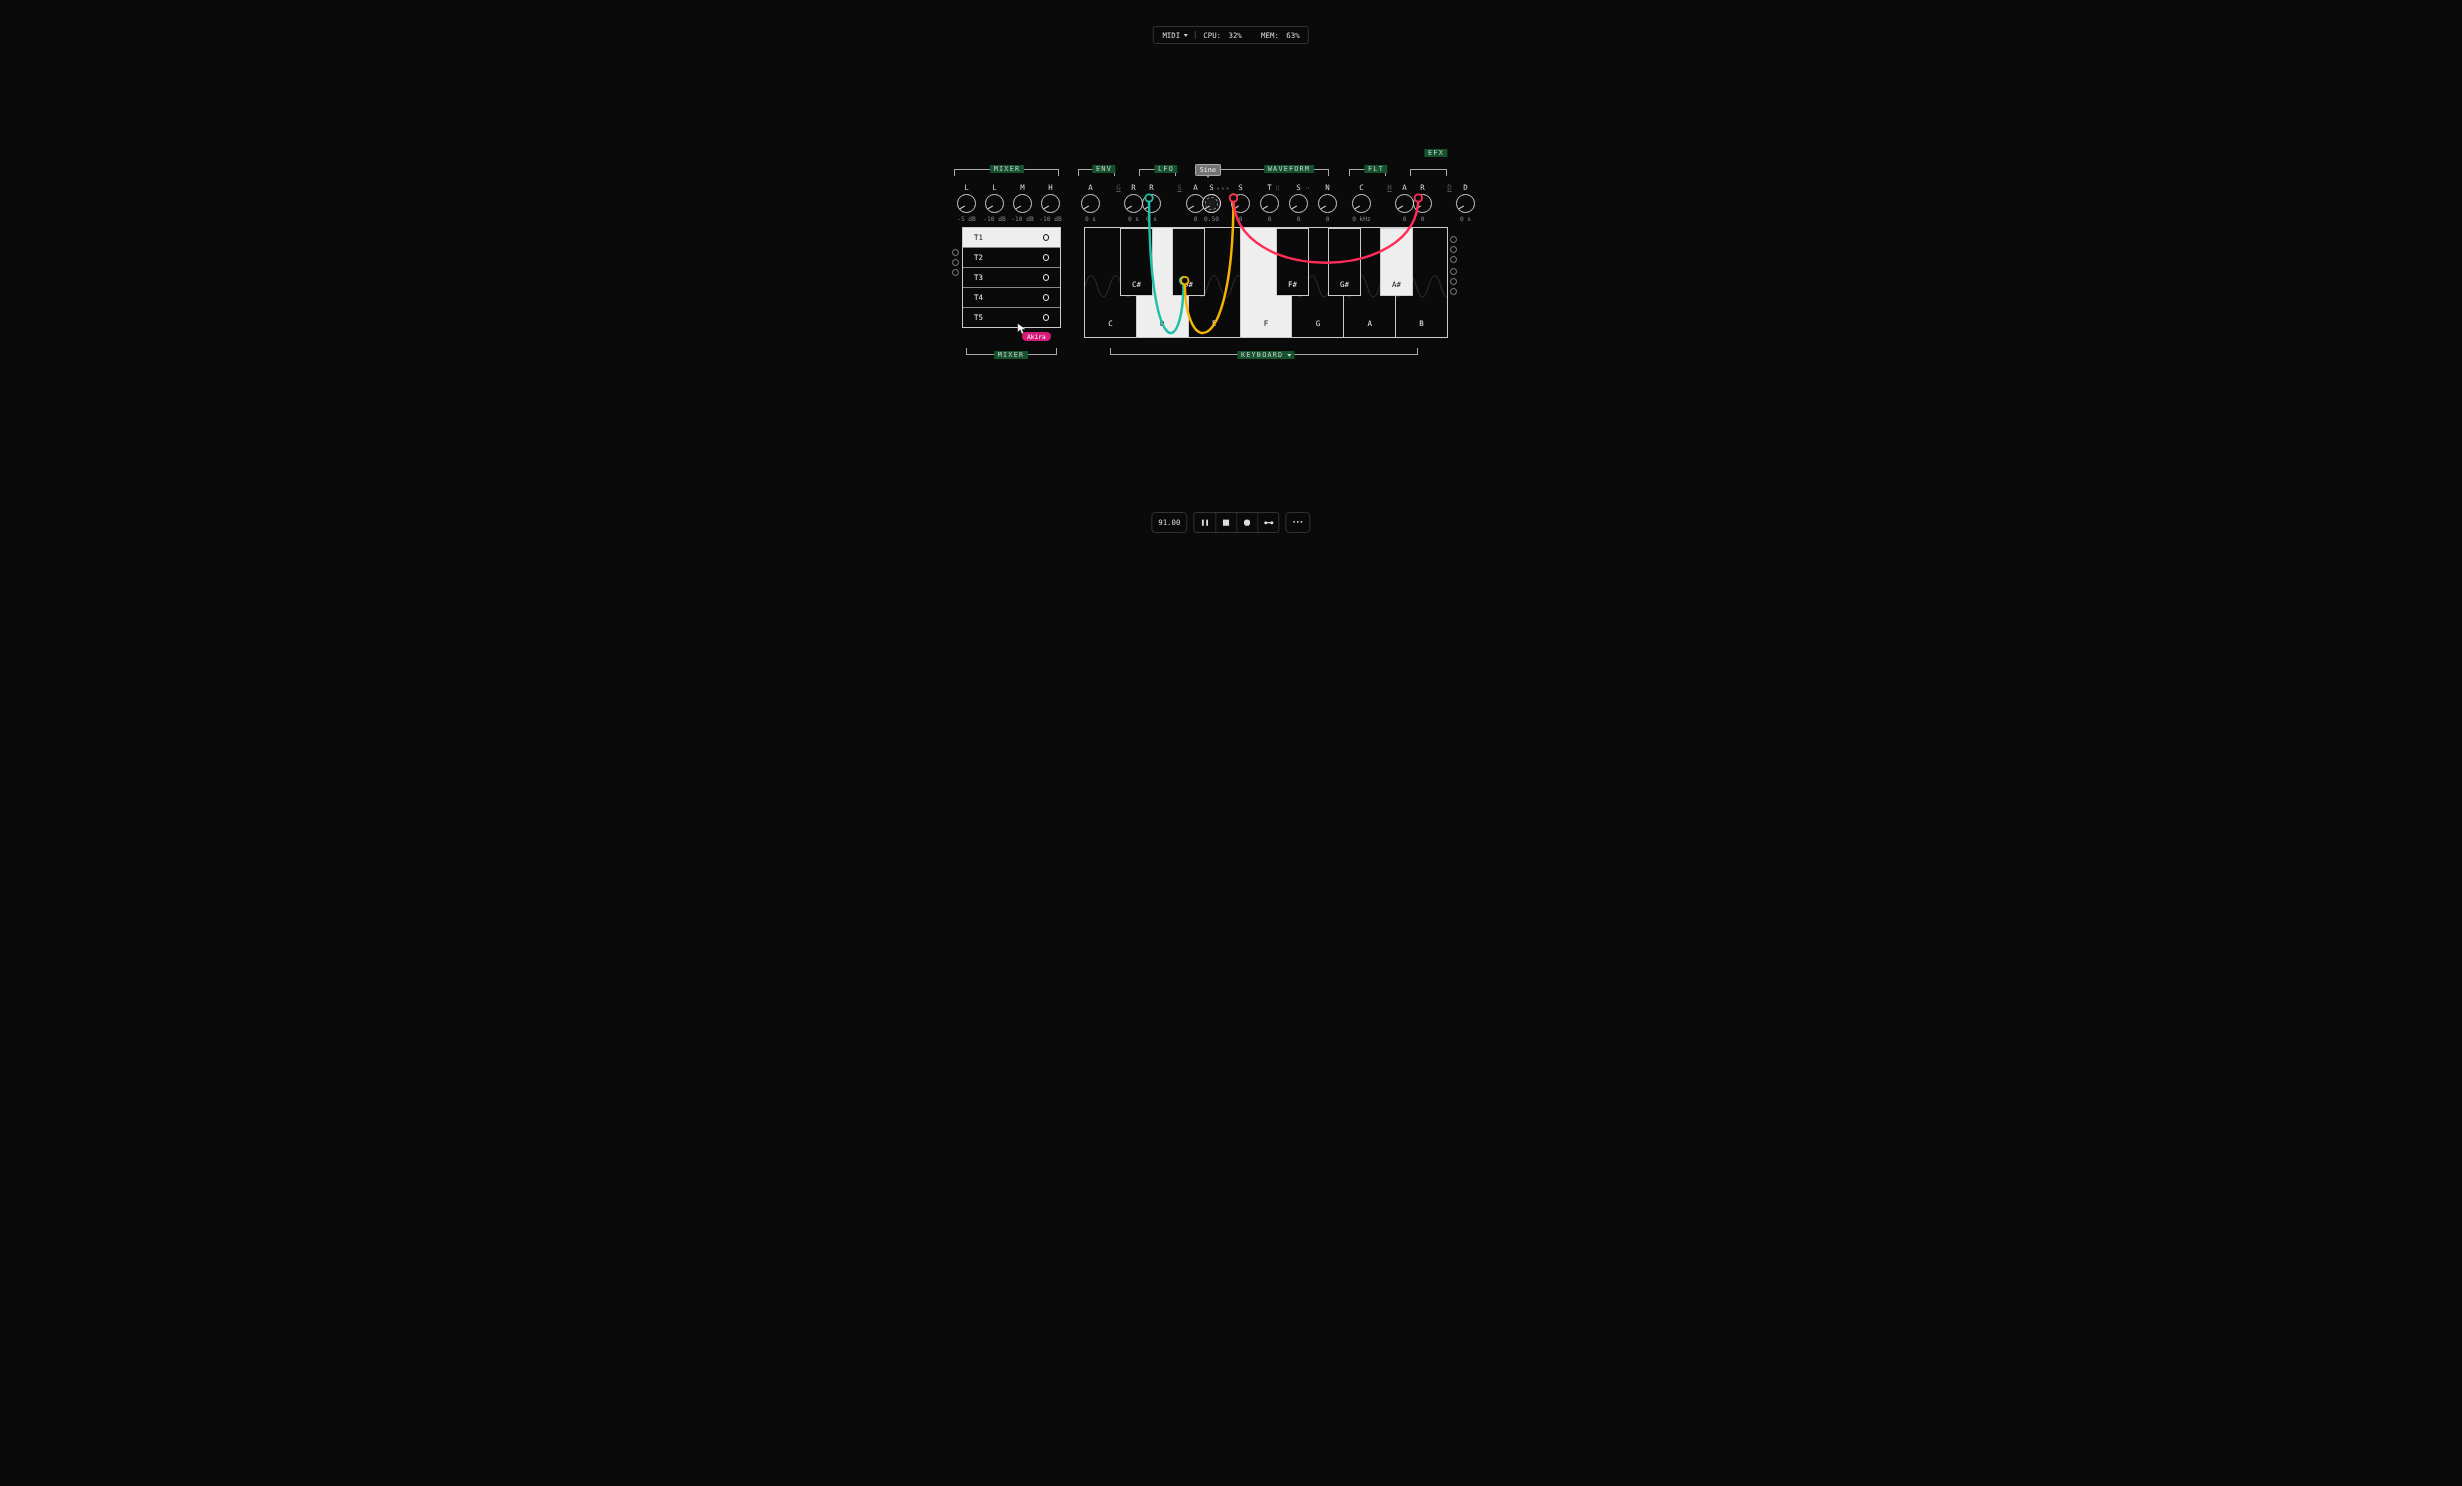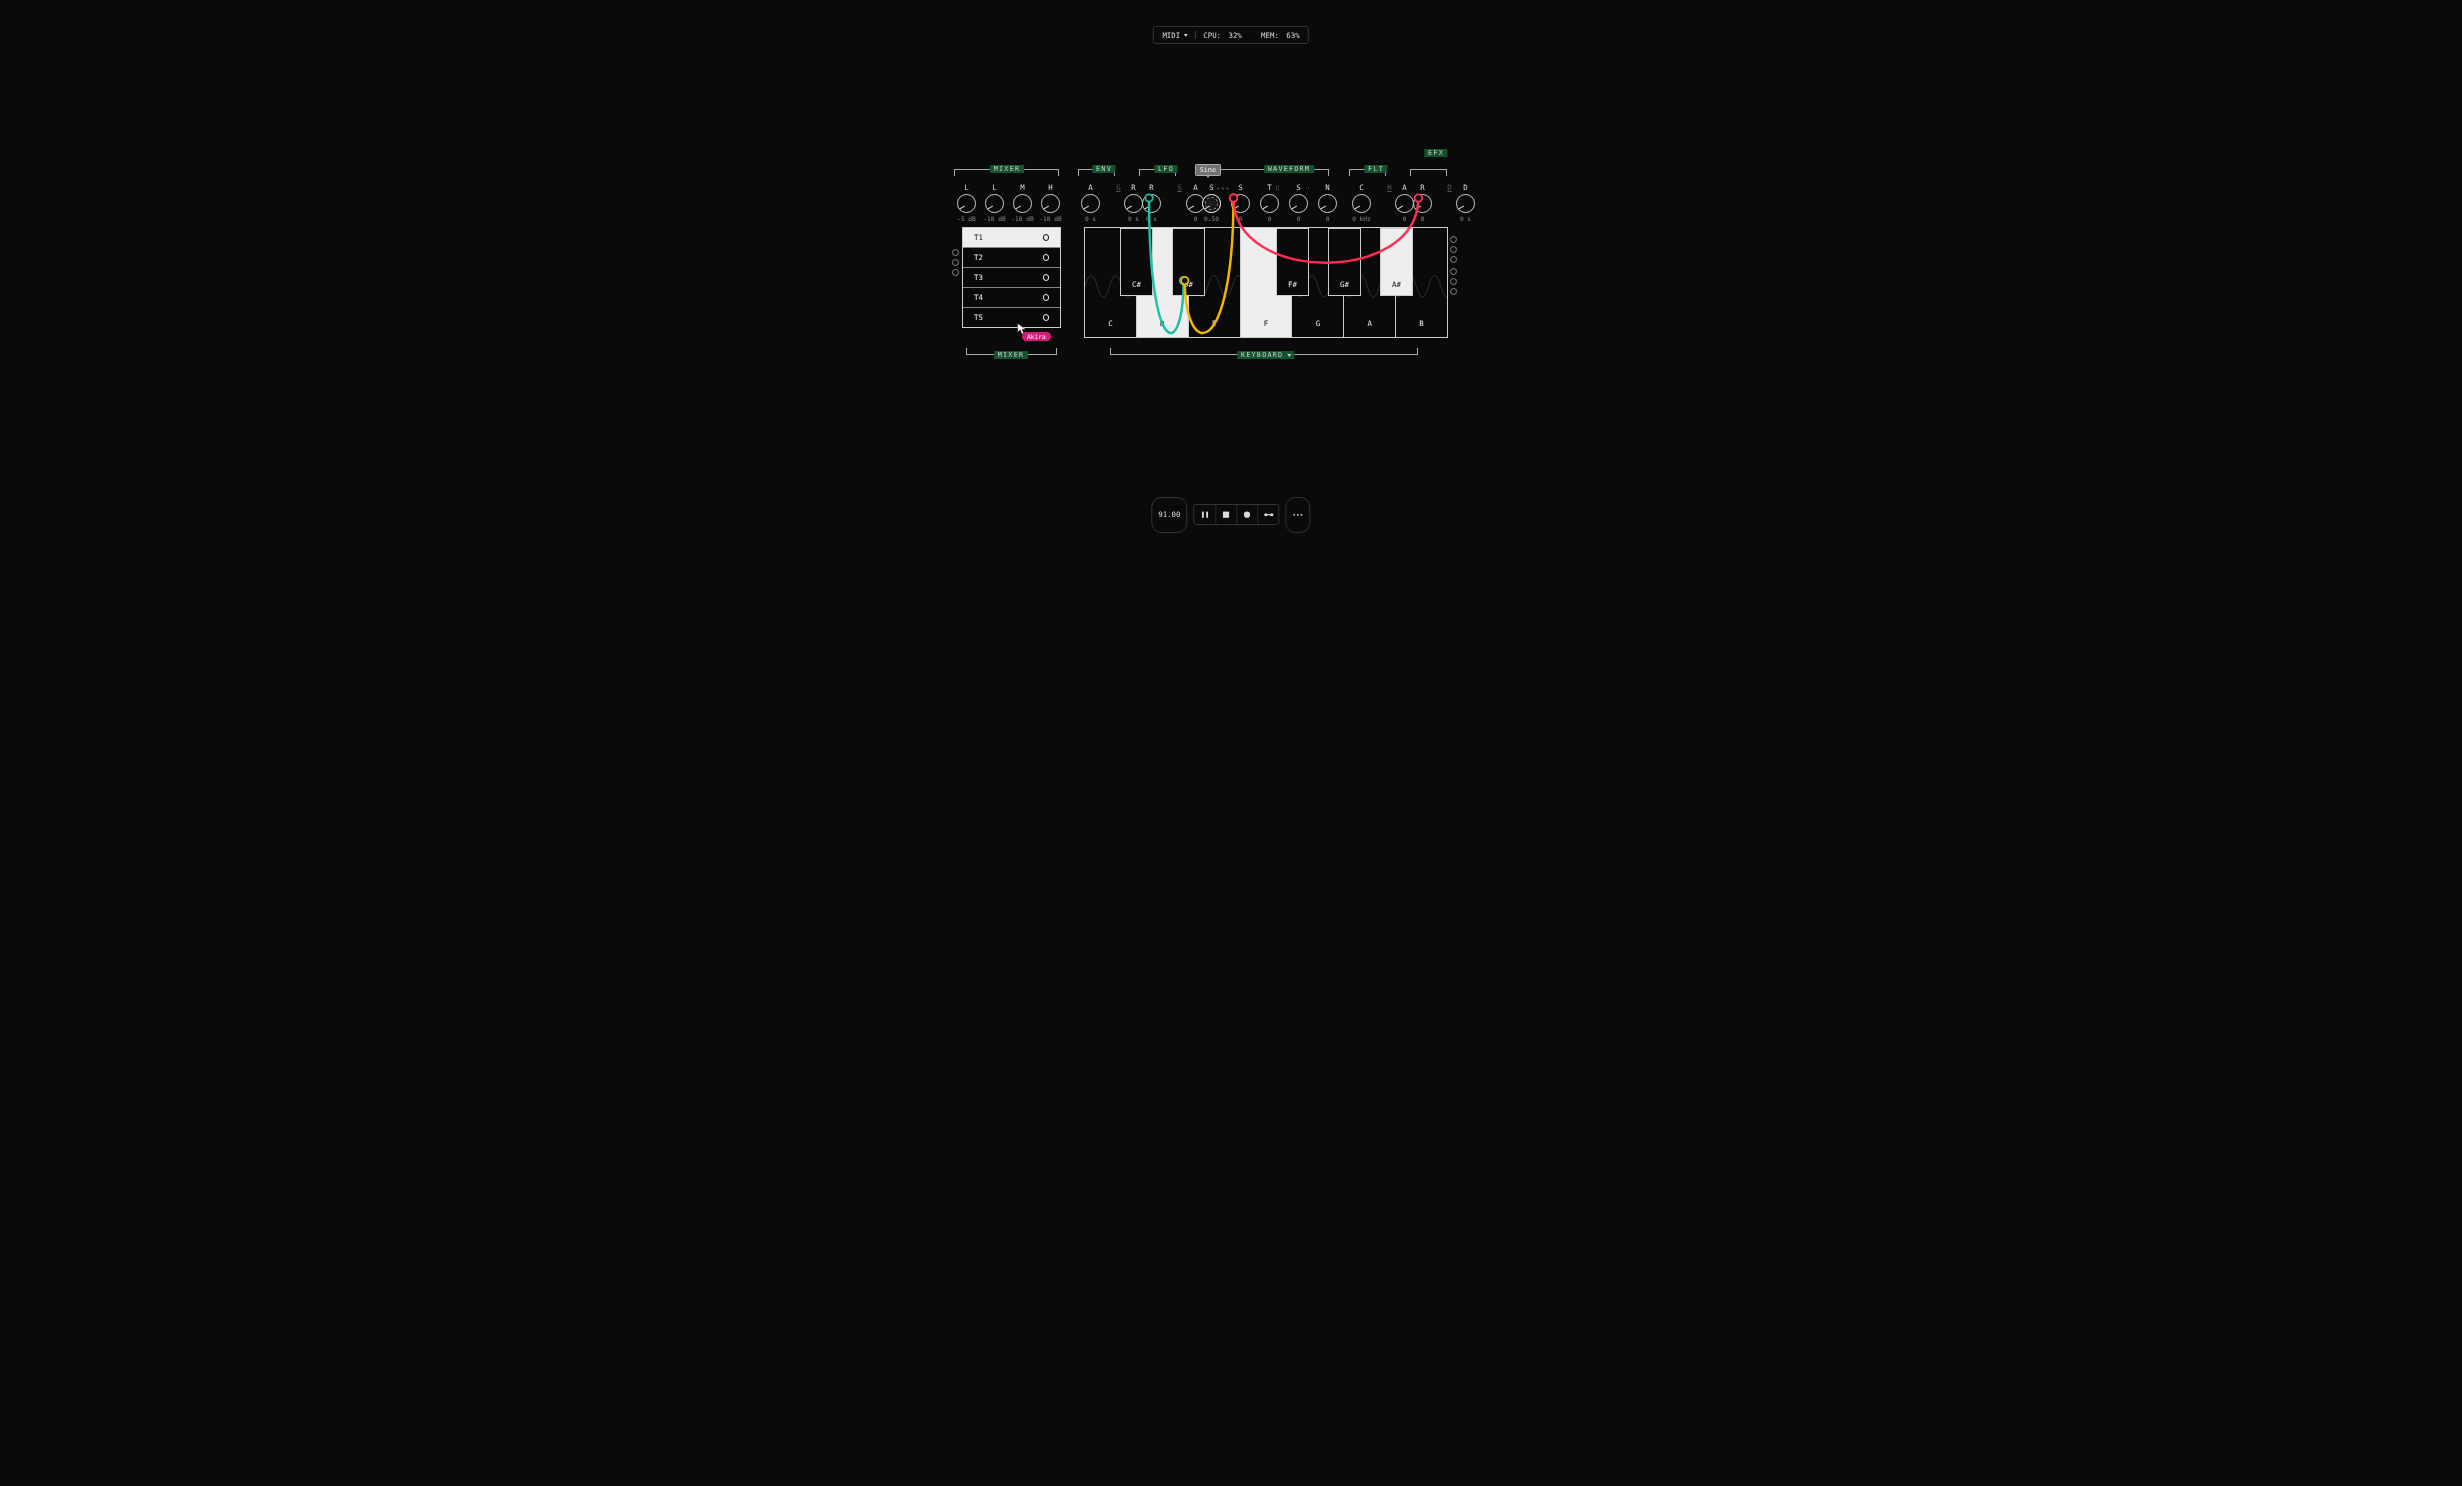--- a/index.html
+++ b/index.html
@@ -64,21 +64,21 @@
   .cables{position:absolute;inset:0;pointer-events:none;}
   .cable{fill:none;stroke-width:4;stroke-linecap:round;}
   .plug{fill:#0a0a0a;stroke-width:3;}
 
   
   .cursor-icon{position:absolute;pointer-events:none;}
   .user-tag{position:absolute;background:#d81b7a;color:#fff;font-size:6.2px;padding:1.2px 5px;border-radius:6.2px;}
 
   
   .transport{position:absolute;bottom:12.3px;left:50%;transform:translateX(-50%);display:flex;align-items:center;gap:6.2px;}
-  .t-box{border:0.6px solid #333;border-radius:10px;height:36px;display:flex;align-items:center;justify-content:center;color:#ddd;}
+  .t-box{border:0.6px solid #333;border-radius:4px;height:21px;display:flex;align-items:center;justify-content:center;color:#ddd;}
   .bpm-box{width:36px;font-size:7.4px;}
   .t-controls{display:flex;gap:0;border:0.6px solid #333;border-radius:2.5px;height:21px;overflow:hidden;}
   .t-btn{width:21px;display:flex;align-items:center;justify-content:center;cursor:pointer;color:#ddd;}
   .t-btn + .t-btn{border-left:0.6px solid #2a2a2a;}
   .more-box{width:25px;cursor:pointer;}
 </style>
 </head>
 <body>
 
 <div class="stage">

